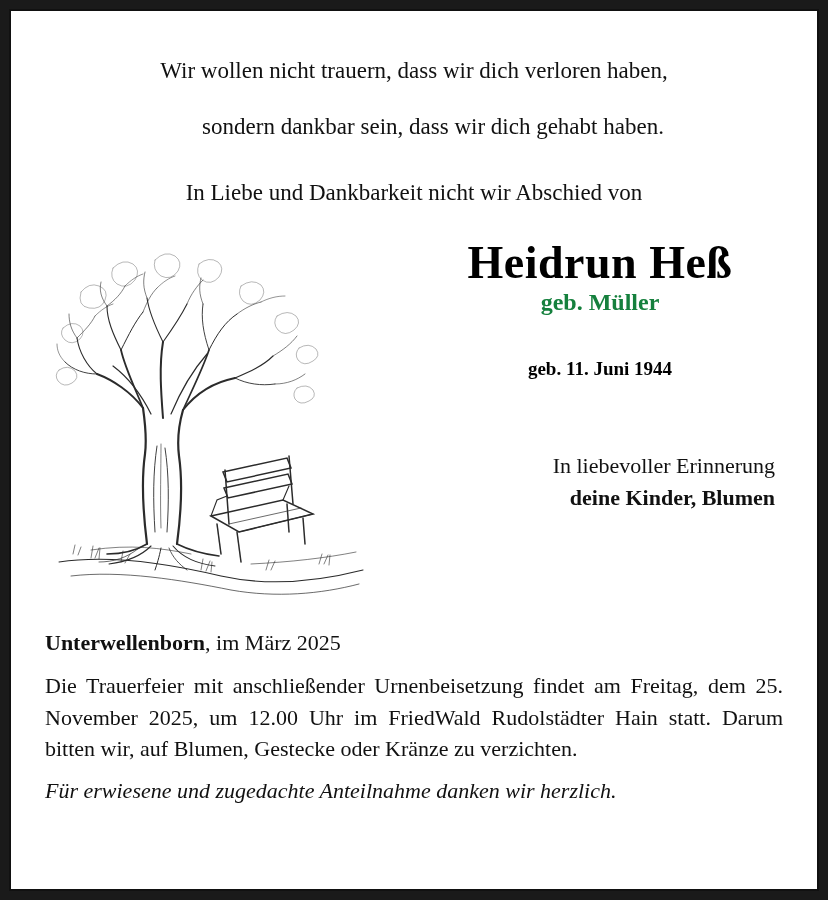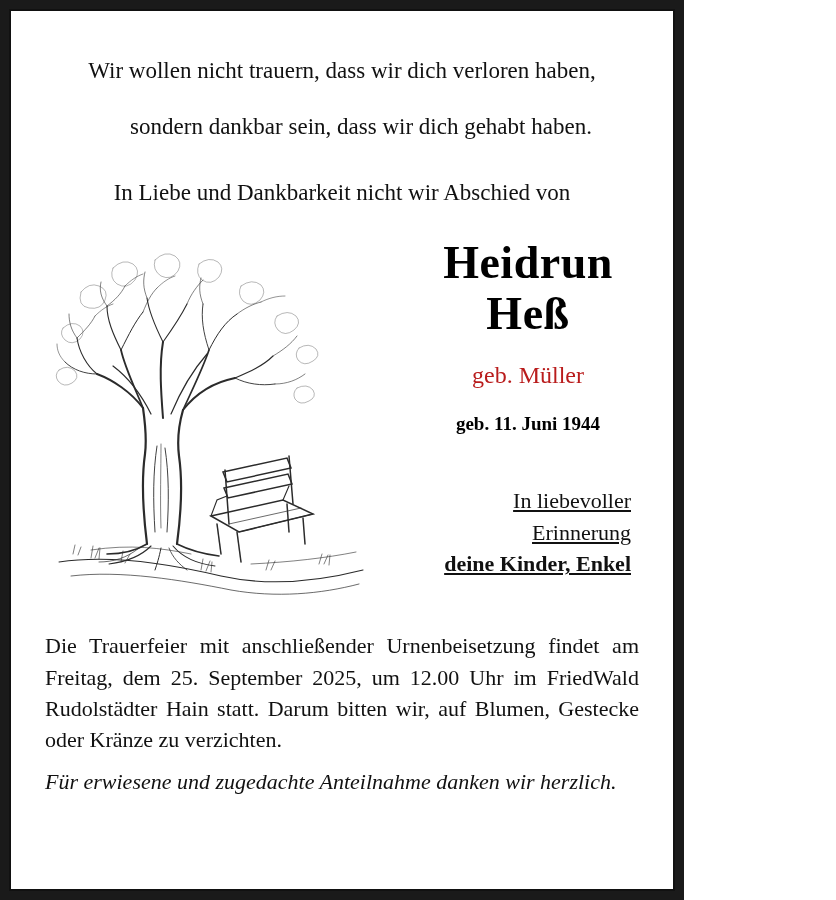--- a/index.html
+++ b/index.html
@@ -4,21 +4,21 @@
 <style>
   html, body {
     margin: 0;
     padding: 0;
     background: #ffffff;
   }
   body {
     font-family: "Liberation Serif", serif;
   }
   .page {
-    width: 684px;
+    width: 828px;
     height: 900px;
     box-sizing: border-box;
     background: #1a1a1a;
     padding: 9px;
     position: relative;
   }
   .card {
     width: 100%;
     height: 100%;
     box-sizing: border-box;
@@ -76,42 +76,40 @@
   }
   .name {
     font-size: 46px;
     font-weight: bold;
     letter-spacing: 0.5px;
     color: #000;
     line-height: 1.1;
   }
   .geb-name {
     font-size: 24px;
-    font-weight: normal;
-    margin-top: 22px;
-    color: #b91c1c;
+    font-weight: bold;
+    color: #15803d;
   }
   .dates {
-    margin-top: 24px;
+    margin-top: 42px;
     display: flex;
     justify-content: center;
     gap: 46px;
     font-size: 19px;
     font-weight: bold;
     color: #000;
     align-items: flex-end;
   }
   .memory {
-    margin-top: 50px;
+    margin-top: 70px;
     text-align: right;
     font-size: 22px;
     line-height: 1.45;
     color: #111;
     padding-right: 8px;
-    text-decoration: underline;
   }
   .memory .bold {
     font-weight: bold;
   }
   .bottom {
     margin-top: 18px;
   }
   .place {
     font-size: 22px;
     color: #111;
@@ -257,26 +255,27 @@
         </div>
 
         <div class="details">
           <div class="name">Heidrun Heß</div>
           <div class="geb-name">geb. Müller</div>
           <div class="dates">
             <span>geb. 11. Juni 1944</span>
           </div>
           <div class="memory">
             <div>In liebevoller Erinnerung</div>
-            <div class="bold">deine Kinder, Enkel</div>
+            <div class="bold">deine Kinder, Blumen</div>
           </div>
         </div>
 
       </div>
 
       <div class="bottom">
-        <div class="body-text">Die Trauerfeier mit anschließender Urnenbeisetzung findet am Freitag, dem 25. September 2025, um 12.00 Uhr im FriedWald Rudolstädter Hain statt. Darum bitten wir, auf Blumen, Gestecke oder Kränze zu verzichten.</div>
+        <div class="place"><span class="town">Unterwellenborn</span><span>, im März 2025</span></div>
+        <div class="body-text">Die Trauerfeier mit anschließender Urnenbeisetzung findet am Freitag, dem 25. November 2025, um 12.00 Uhr im FriedWald Rudolstädter Hain statt. Darum bitten wir, auf Blumen, Gestecke oder Kränze zu verzichten.</div>
         <div class="thanks">Für erwiesene und zugedachte Anteilnahme danken wir herzlich.</div>
       </div>
 
     </div>
   </div>
 </div>
 
 </body></html>

